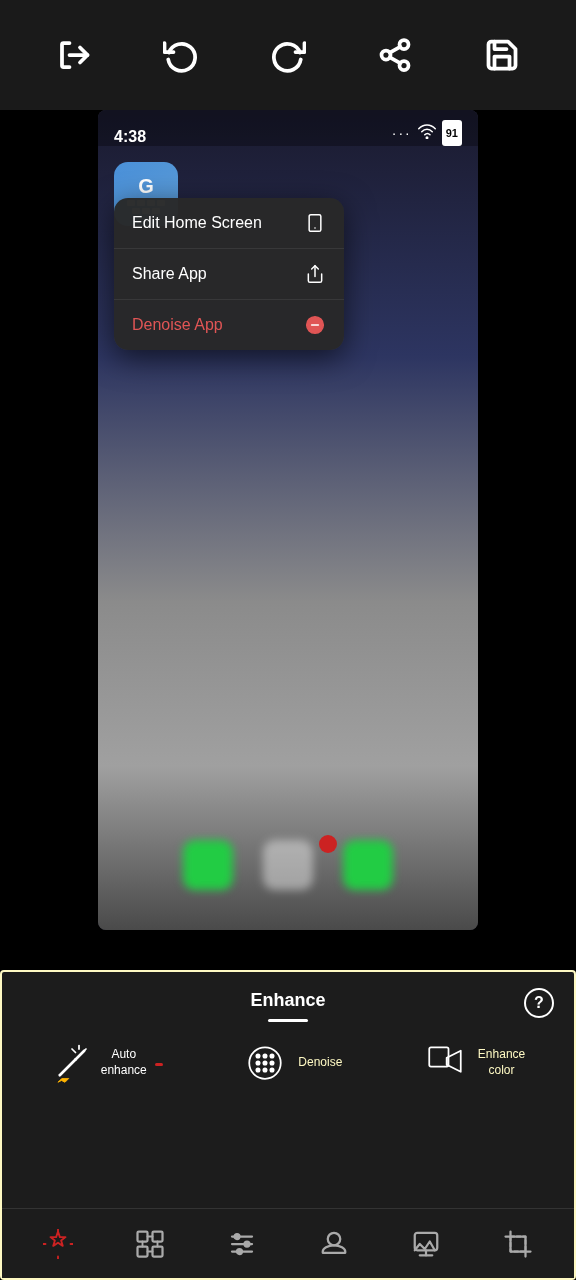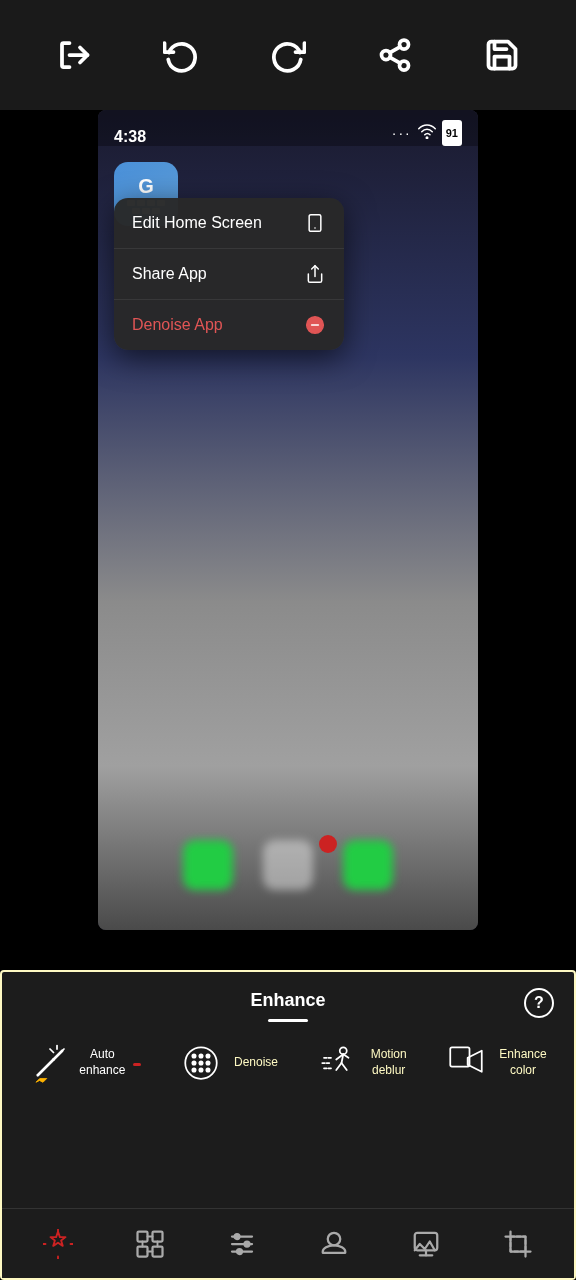--- a/index.html
+++ b/index.html
@@ -503,38 +503,20 @@
           <circle cx="24" cy="24" r="2" fill="#fff"></circle>
           <circle cx="32" cy="24" r="2" fill="#fff"></circle>
           <circle cx="16" cy="32" r="2" fill="#fff"></circle>
           <circle cx="24" cy="32" r="2" fill="#fff"></circle>
           <circle cx="32" cy="32" r="2" fill="#fff"></circle>
         </svg>
       </div>
       <span class="enhance-tool-label">Denoise</span>
     </div>
 
-    <div class="enhance-tool">
-      <div class="enhance-tool-icon">
-        <svg viewBox="0 0 48 48">
-
-          <circle cx="30" cy="10" r="4" stroke-width="2"></circle>
-          <line x1="30" y1="14" x2="28" y2="24" stroke-width="2"></line>
-          <line x1="28" y1="24" x2="22" y2="32" stroke-width="2"></line>
-          <line x1="28" y1="24" x2="34" y2="32" stroke-width="2"></line>
-          <line x1="30" y1="14" x2="22" y2="20" stroke-width="2"></line>
-          <line x1="30" y1="14" x2="36" y2="18" stroke-width="2"></line>
-
-          <line x1="8" y1="18" x2="18" y2="18" stroke-width="2" stroke-dasharray="3,2"></line>
-          <line x1="6" y1="24" x2="16" y2="24" stroke-width="2" stroke-dasharray="3,2"></line>
-          <line x1="8" y1="30" x2="18" y2="30" stroke-width="2" stroke-dasharray="3,2"></line>
-        </svg>
-      </div>
-      <span class="enhance-tool-label">Motion<br>deblur</span>
-    </div>
 
     <div class="enhance-tool">
       <div class="enhance-tool-icon">
         <svg viewBox="0 0 48 48">
 
           <rect x="6" y="6" width="22" height="22" stroke-width="2" rx="2"></rect>
           <polygon points="26,18 42,10 42,34 26,26" stroke-width="2"></polygon>
           <line x1="26" y1="18" x2="26" y2="26" stroke-width="2"></line>
         </svg>
       </div>

